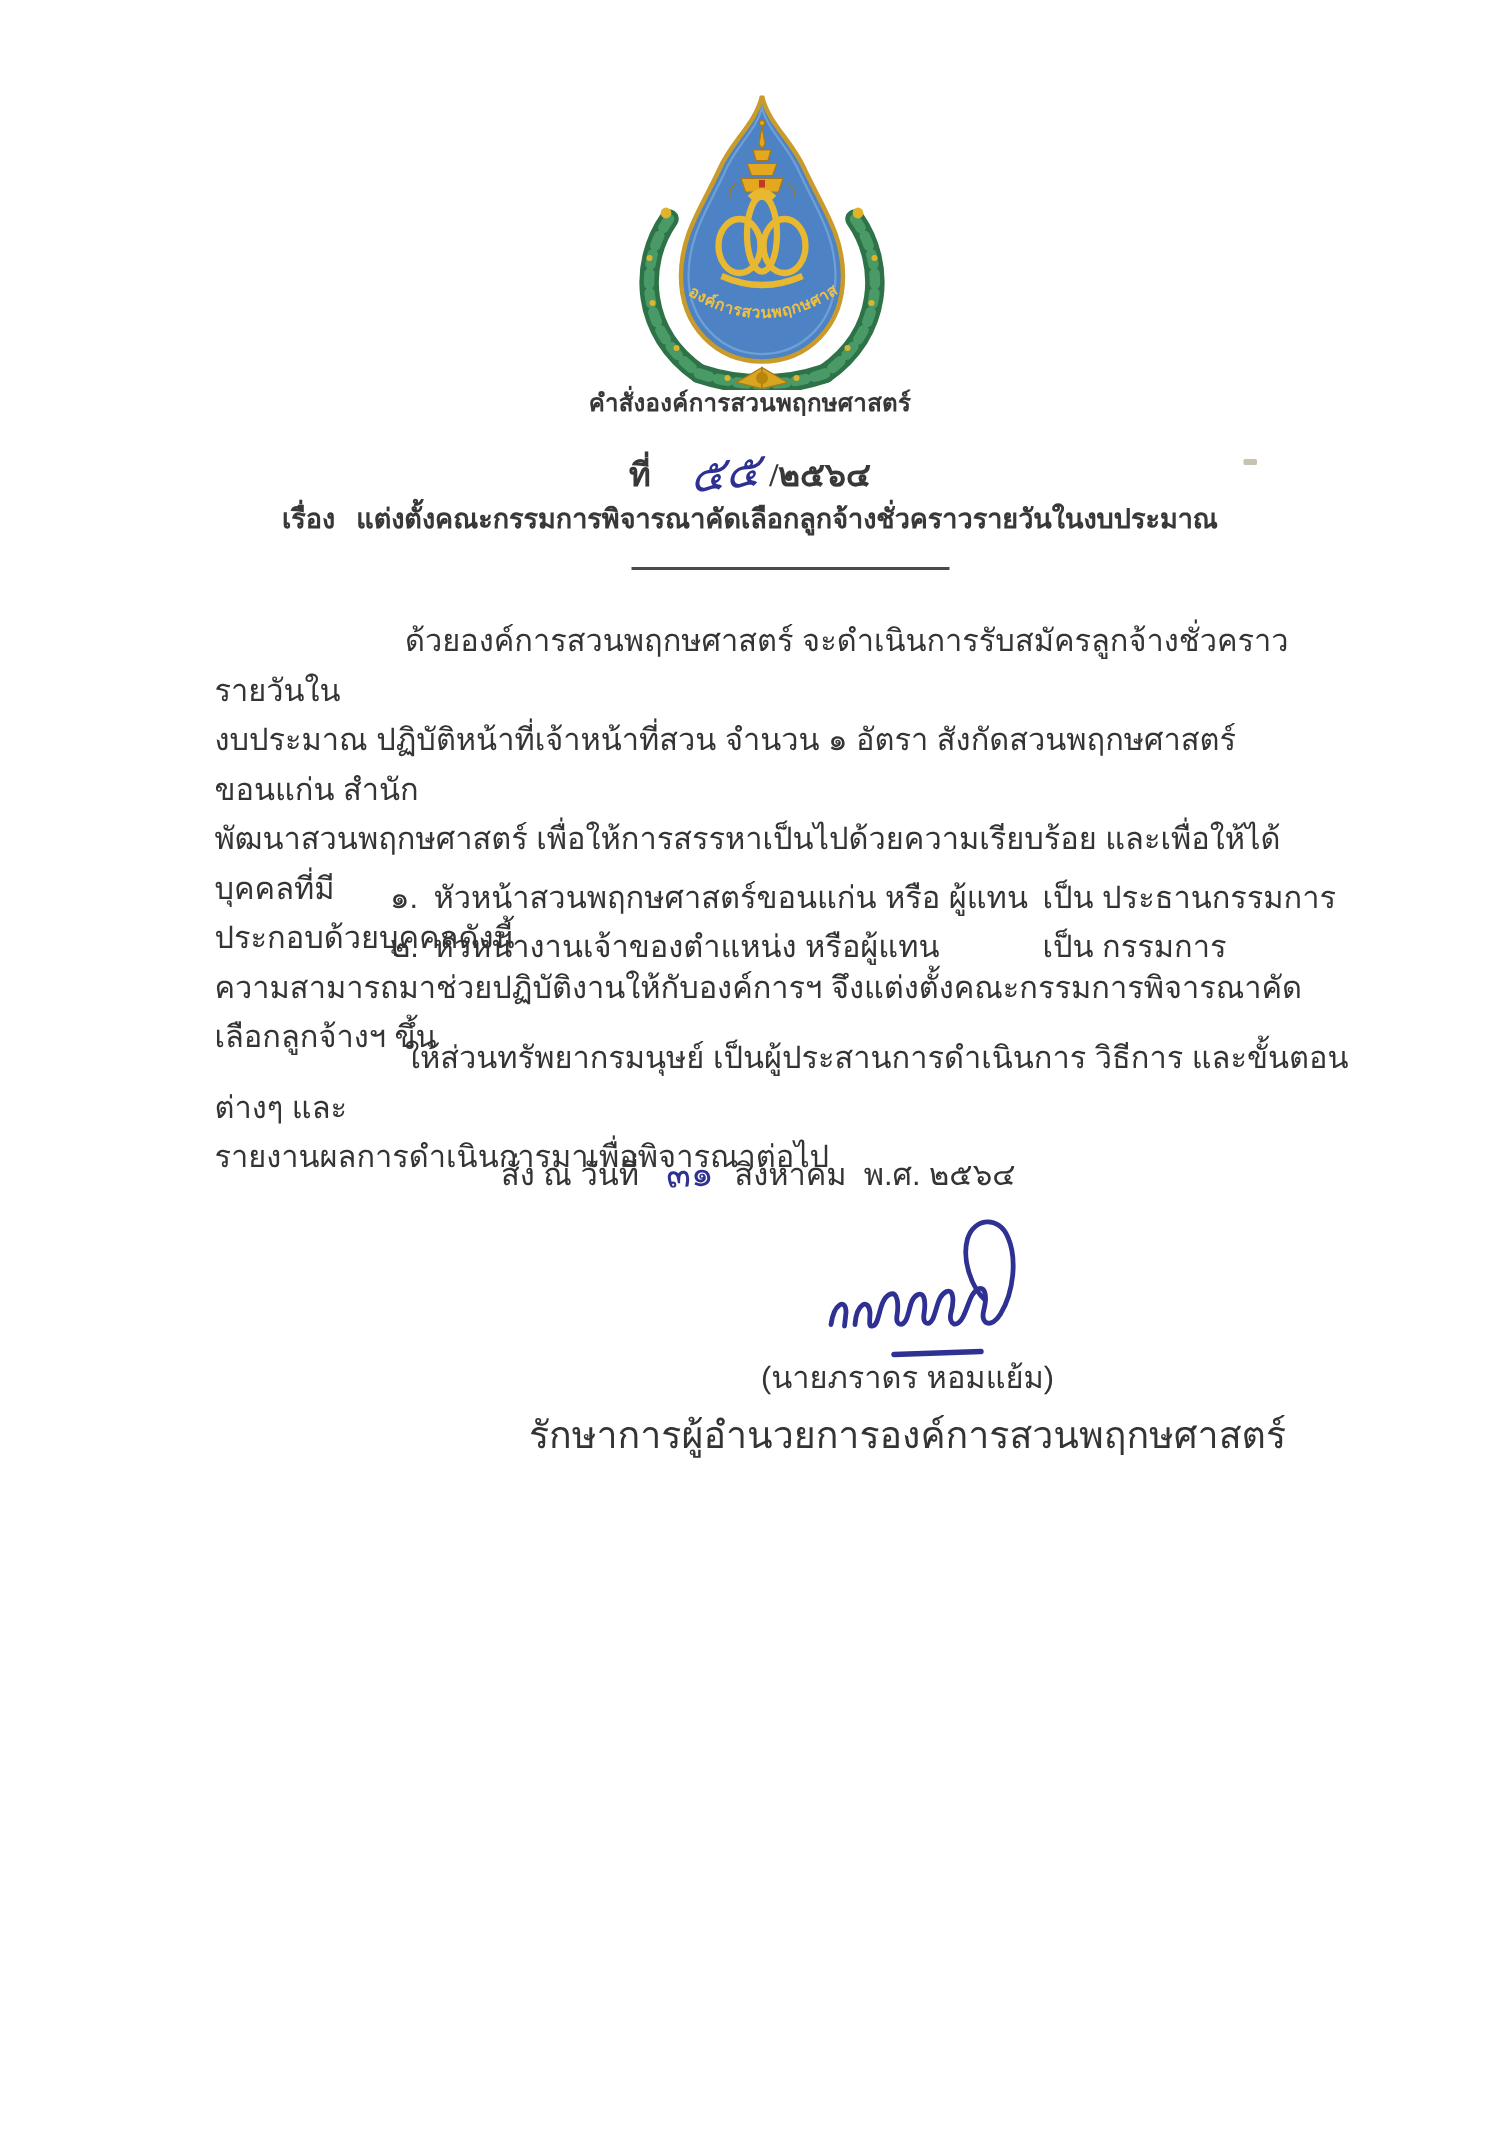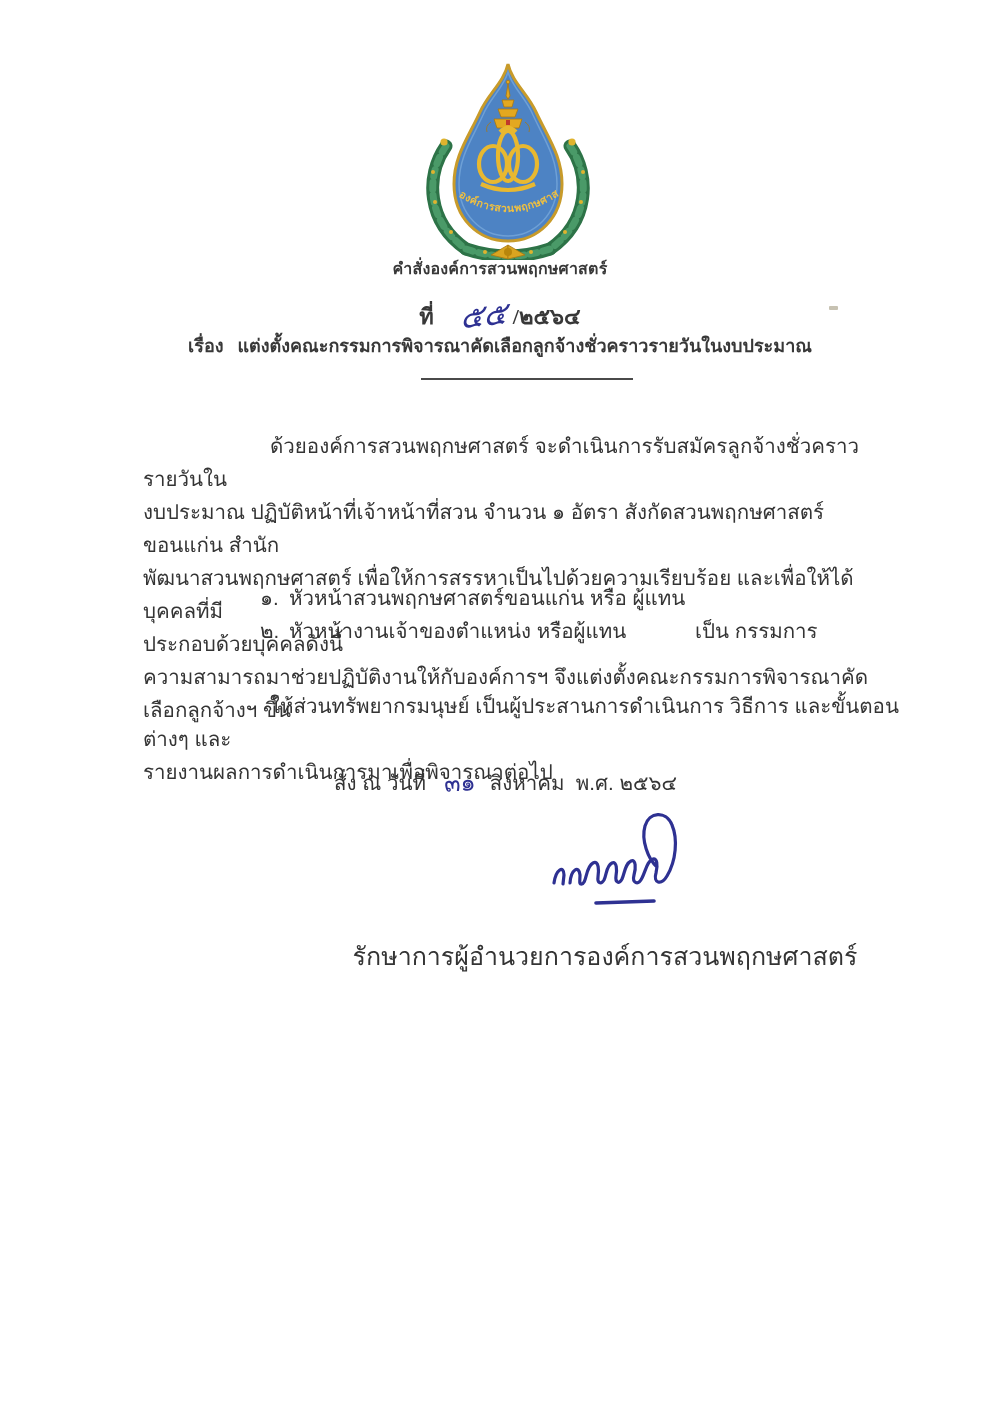--- a/index.html
+++ b/index.html
@@ -20,21 +20,21 @@
     font-style:italic;
   }
   .printed-number { font-weight:700;font-family:Liberation Serif, serif; }
   .subject-line { top:331px; font-size:18px; font-weight:700; }
   .subject-label { margin-right:14px; }
   .divider {
     position:absolute; top:378px; left:421px; width:212px; height:0;
     border-top:2px solid #4a4a4a;
   }
   .body-text { font-size:20.5px; line-height:33px; color:#343434; }
-  .para1 { position:absolute; top:429px; left:143px; width:745px; }
+  .para1 { position:absolute; top:411px; left:143px; width:745px; }
   .para2 { position:absolute; top:689px; left:143px; width:768px; }
   .indent { text-indent:127px; }
   .committee { position:absolute; top:581px; left:260px; width:680px; }
   .committee-row { position:relative; height:33px; font-size:20.5px; color:#343434; }
   .c-no { display:inline-block; width:29px; }
   .c-role { position:absolute; left:435px; top:0; }
   .date-line {
     position:absolute; top:762px; left:334px; font-size:20.5px; color:#343434;
   }
   .hand-day {
@@ -130,20 +130,21 @@
     <div class="indent">ด้วยองค์การสวนพฤกษศาสตร์ จะดำเนินการรับสมัครลูกจ้างชั่วคราวรายวันใน</div>
     <div>งบประมาณ ปฏิบัติหน้าที่เจ้าหน้าที่สวน จำนวน ๑ อัตรา  สังกัดสวนพฤกษศาสตร์ขอนแก่น  สำนัก</div>
     <div>พัฒนาสวนพฤกษศาสตร์  เพื่อให้การสรรหาเป็นไปด้วยความเรียบร้อย และเพื่อให้ได้บุคคลที่มี</div>
     <div>ประกอบด้วยบุคคลดังนี้</div>
     <div>ความสามารถมาช่วยปฏิบัติงานให้กับองค์การฯ จึงแต่งตั้งคณะกรรมการพิจารณาคัดเลือกลูกจ้างฯ ขึ้น</div>
   </div>
 
   <div class="committee">
     <div class="committee-row">
       <span class="c-no">๑.</span><span>หัวหน้าสวนพฤกษศาสตร์ขอนแก่น หรือ ผู้แทน</span>
+      <span class="c-role">เป็น ประธานกรรมการ</span>
     </div>
     <div class="committee-row">
       <span class="c-no">๒.</span><span>หัวหน้างานเจ้าของตำแหน่ง หรือผู้แทน</span>
       <span class="c-role">เป็น กรรมการ</span>
     </div>
   </div>
 
   <div class="para2 body-text">
     <div class="indent">ให้ส่วนทรัพยากรมนุษย์ เป็นผู้ประสานการดำเนินการ วิธีการ และขั้นตอนต่างๆ และ</div>
     <div>รายงานผลการดำเนินการมาเพื่อพิจารณาต่อไป</div>
@@ -160,15 +161,16 @@
                C47,86 45,68 53,64 C59,61 59,72 58,78 C57,84 61,86 64,81
                C67,75 66,67 72,64 C77,62 77,71 76,77 C75,83 79,86 82,80
                C85,73 85,65 91,62 C96,60 96,69 94,76 C92,84 98,87 102,79
                C106,71 107,62 113,60 C117,59 118,66 116,74
                C113,84 121,87 127,77 C136,62 138,40 132,26 C126,11 109,13 105,27
                C101,41 108,60 117,68" fill="none" stroke="#2e3192" stroke-width="3.2" stroke-linecap="round" stroke-linejoin="round"></path>
       <path d="M56,104 L114,102" fill="none" stroke="#2e3192" stroke-width="3.6" stroke-linecap="round"></path>
     </svg>
   </div>
 
+  <div class="name-block">(นายภราดร  หอมแย้ม)</div>
   <div class="pos-block">รักษาการผู้อำนวยการองค์การสวนพฤกษศาสตร์</div>
 
 </div>
 
 </body></html>

